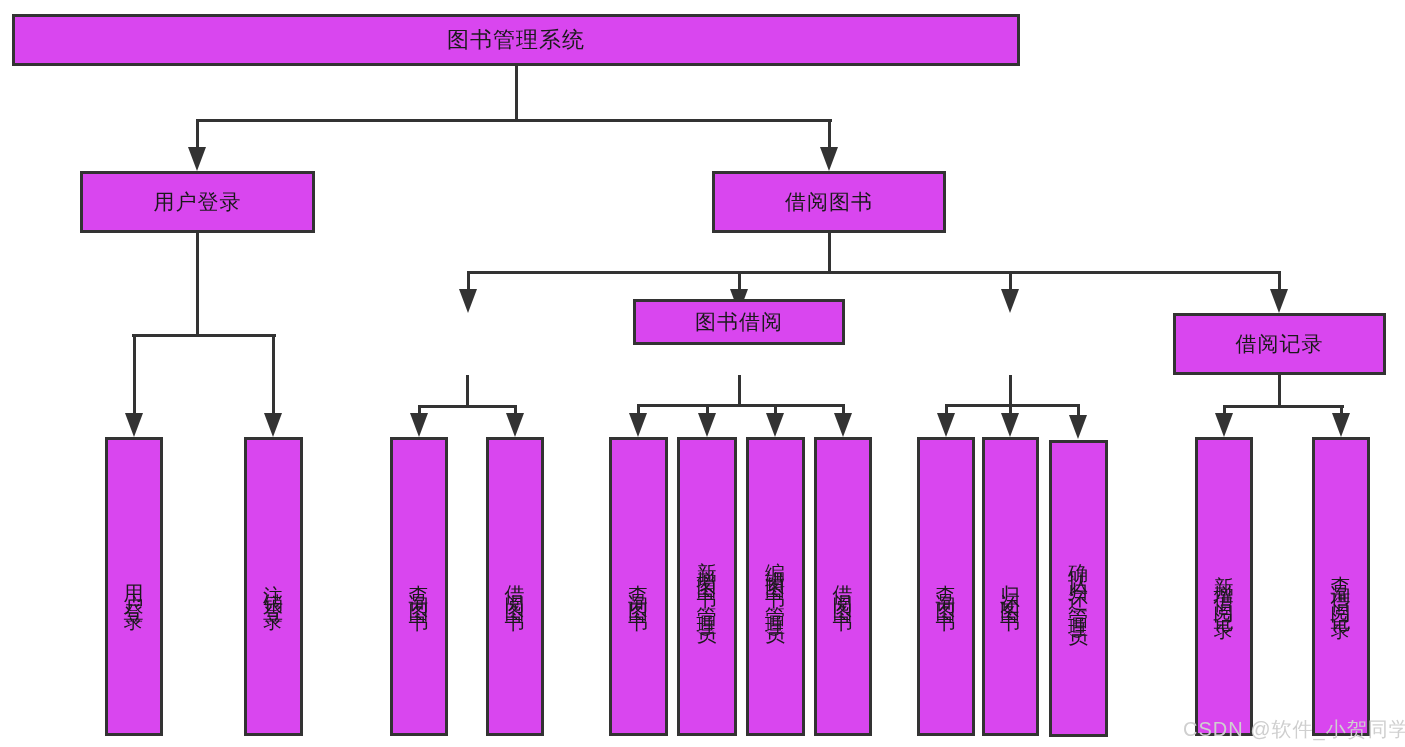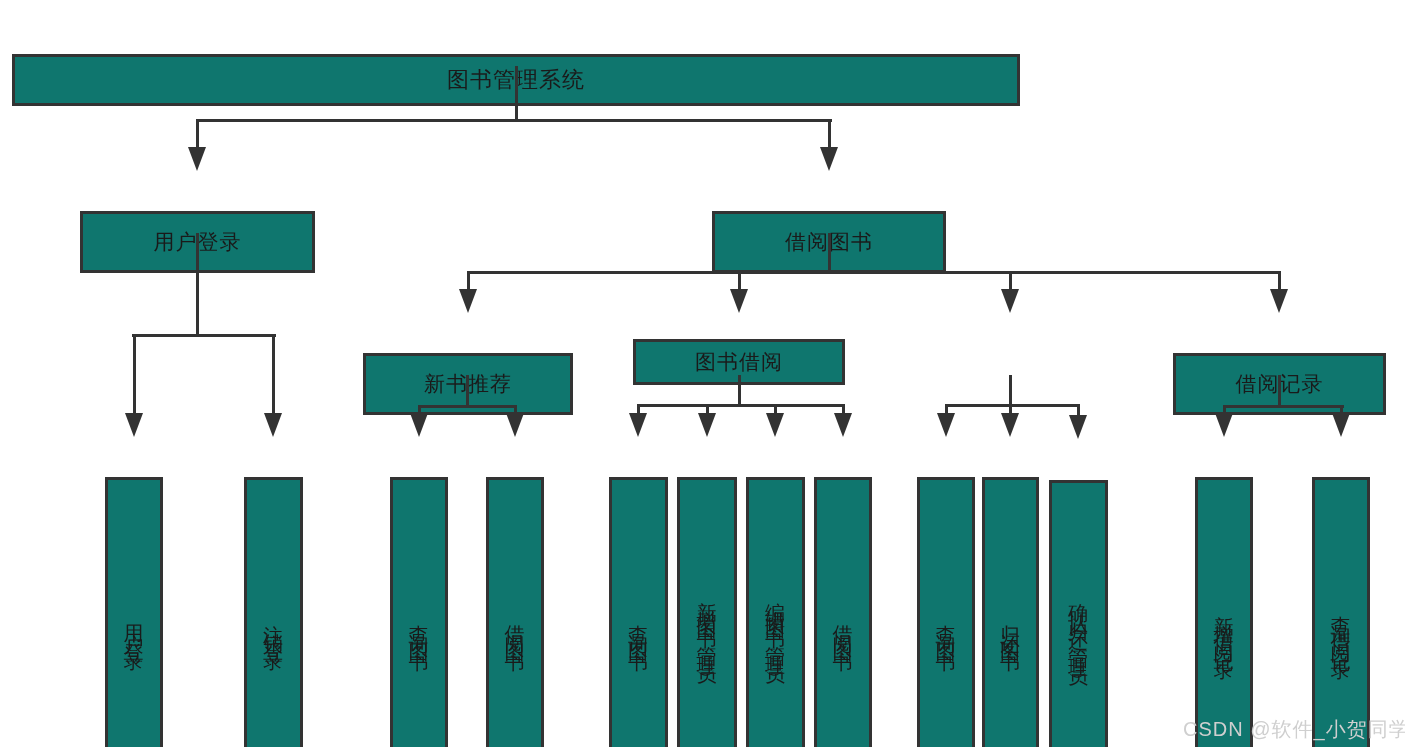--- a/index.html
+++ b/index.html
@@ -1,22 +1,22 @@
 <!DOCTYPE html>
 <html><head>
 <meta charset="utf-8">
 <style>
   html,body{margin:0;padding:0;background:#ffffff;}
   .diagram{
     position:relative;width:1405px;height:747px;background:#ffffff;overflow:hidden;
     font-family:"Liberation Sans","DejaVu Sans",sans-serif;color:#1a1a1a;
   }
   .node{
-    position:absolute;background:#0f766e;border:3px solid #333333;box-sizing:border-box;
-    display:flex;align-items:center;justify-content:center;text-align:center;margin-top:40px;
+    position:absolute;background:#d946ef;border:3px solid #333333;box-sizing:border-box;
+    display:flex;align-items:center;justify-content:center;text-align:center;
   }
   .node.h{font-size:21px;letter-spacing:1px;}
   .node.title{font-size:22px;}
   .node.v{
     writing-mode:vertical-rl;text-orientation:mixed;
     font-size:20px;letter-spacing:9px;line-height:1;
   }
   .hline{position:absolute;height:3px;background:#333333;}
   .vline{position:absolute;width:3px;background:#333333;}
   .arrow{
@@ -57,21 +57,20 @@
   <div class="hline" style="left:467px;top:271px;width:814px"></div>
   <div class="vline" style="left:467px;top:271px;height:22px"></div>
   <div class="arrow" style="left:459px;top:289px"></div>
   <div class="vline" style="left:738px;top:271px;height:22px"></div>
   <div class="arrow" style="left:730px;top:289px"></div>
   <div class="vline" style="left:1009px;top:271px;height:22px"></div>
   <div class="arrow" style="left:1001px;top:289px"></div>
   <div class="vline" style="left:1278px;top:271px;height:22px"></div>
   <div class="arrow" style="left:1270px;top:289px"></div>
 
-  <div class="node h" style="left:363px;top:313px;width:210px;height:62px">新书推荐</div>
   <div class="node h" style="left:633px;top:299px;width:212px;height:46px">图书借阅</div>
   <div class="node h" style="left:1173px;top:313px;width:213px;height:62px">借阅记录</div>
 
   <div class="vline" style="left:466px;top:375px;height:32px"></div>
   <div class="hline" style="left:418px;top:405px;width:99px"></div>
   <div class="vline" style="left:418px;top:405px;height:14px"></div>
   <div class="arrow" style="left:410px;top:413px"></div>
   <div class="vline" style="left:514px;top:405px;height:14px"></div>
   <div class="arrow" style="left:506px;top:413px"></div>
 

